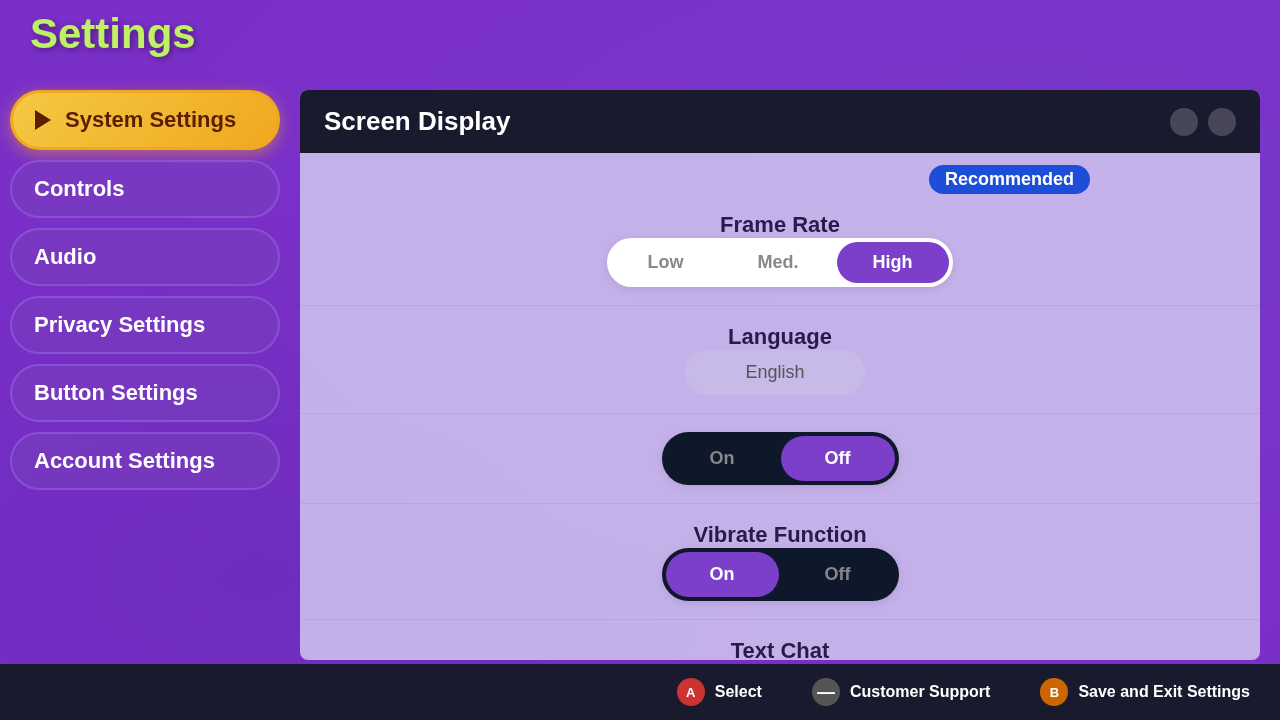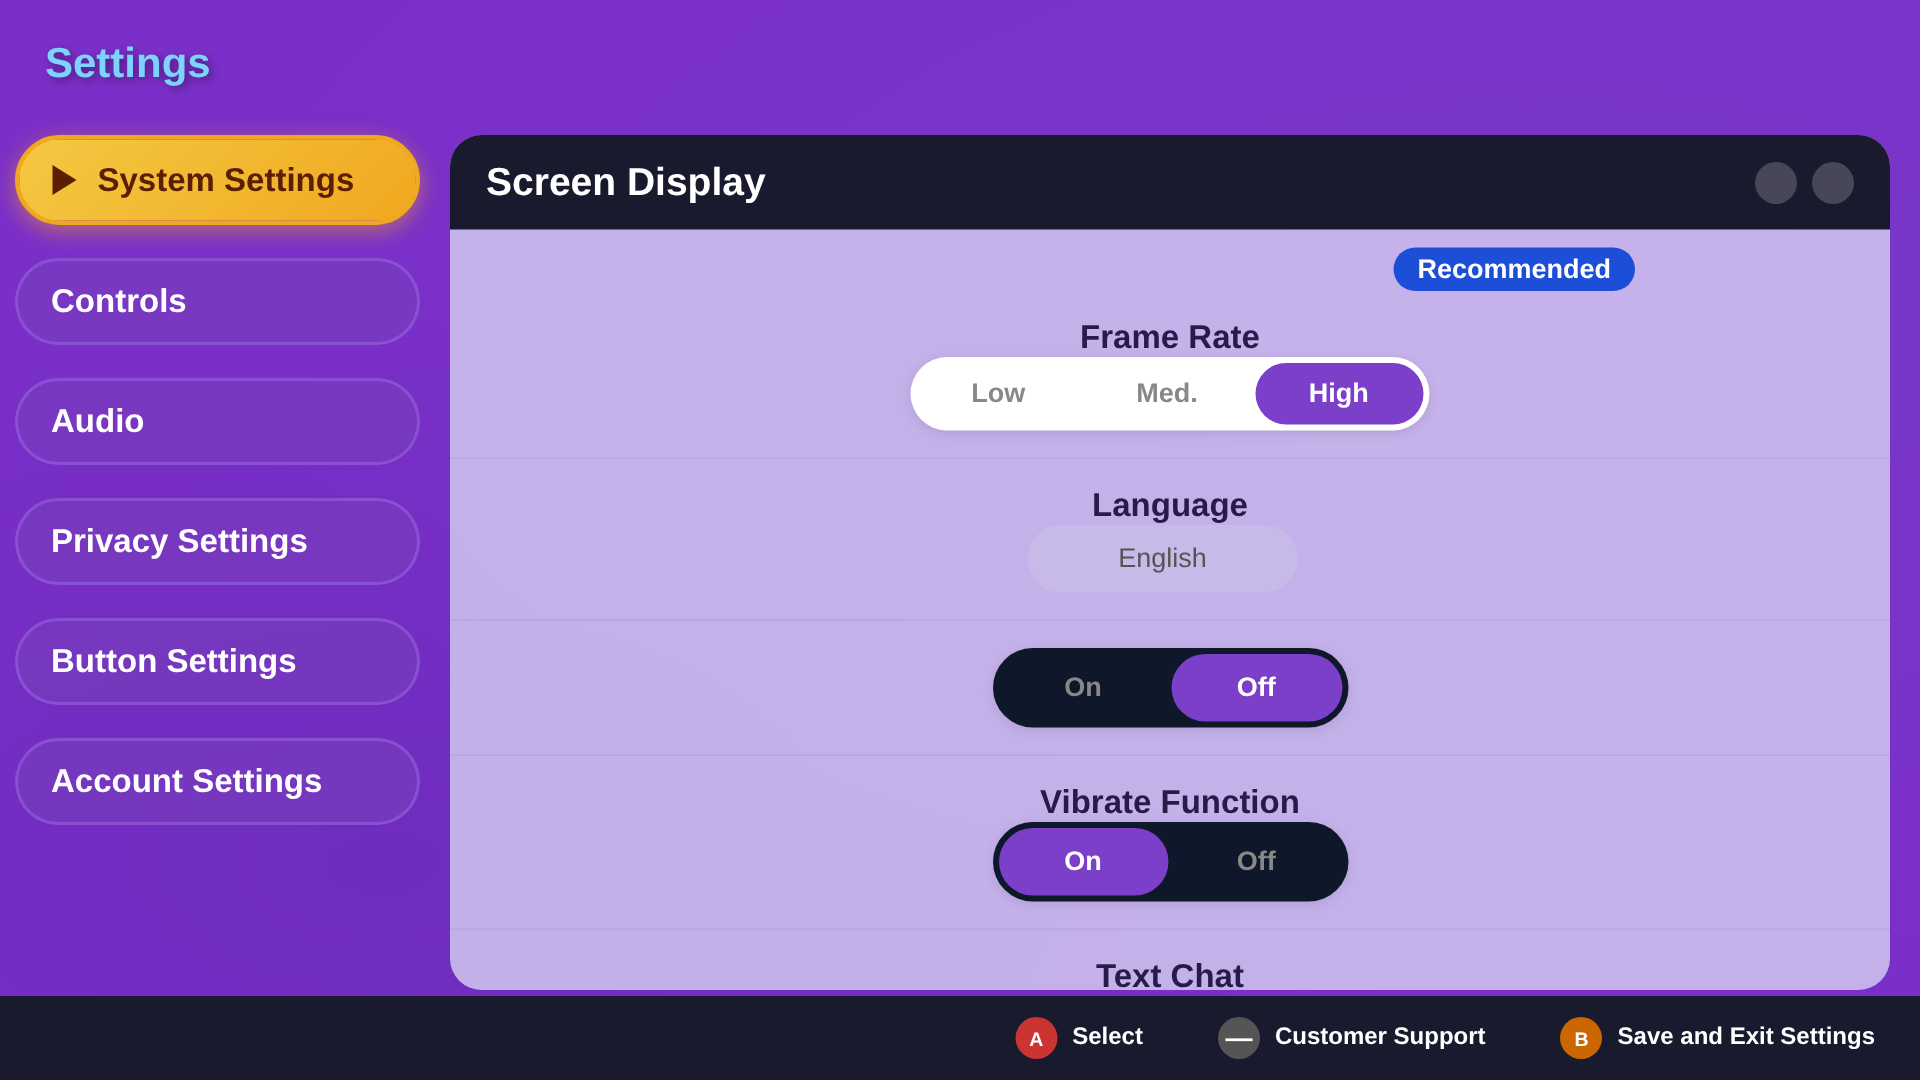--- a/index.html
+++ b/index.html
@@ -19,38 +19,38 @@
       inset: 0;
       background: 
         radial-gradient(ellipse at 80% 30%, rgba(120,60,200,0.6) 0%, transparent 60%),
         radial-gradient(ellipse at 20% 80%, rgba(100,40,180,0.5) 0%, transparent 50%);
       z-index: 0;
     }
 
     
     .page-title {
       position: absolute;
-      top: 26px;
+      top: 10px;
       left: 30px;
-      color: #7dd3fc;
-      font-size: 28px;
+      color: #bef264;
+      font-size: 42px;
       font-weight: bold;
       z-index: 10;
       text-shadow: 2px 2px 6px rgba(0,0,0,0.4);
     }
 
     
     .sidebar {
       position: absolute;
       top: 90px;
       left: 10px;
       width: 270px;
       display: flex;
       flex-direction: column;
-      gap: 22px;
+      gap: 10px;
       z-index: 10;
     }
 
     .sidebar-item {
       border-radius: 50px;
       padding: 14px 22px;
       font-size: 22px;
       font-weight: 600;
       cursor: pointer;
       display: flex;
@@ -82,21 +82,21 @@
     }
 
     
     .main-panel {
       position: absolute;
       top: 90px;
       left: 300px;
       right: 20px;
       bottom: 60px;
       background: rgba(210, 200, 240, 0.85);
-      border-radius: 21px;
+      border-radius: 8px;
       overflow: hidden;
       z-index: 10;
     }
 
     
     .panel-header {
       background: #1a1a2e;
       color: white;
       font-size: 26px;
       font-weight: 600;

